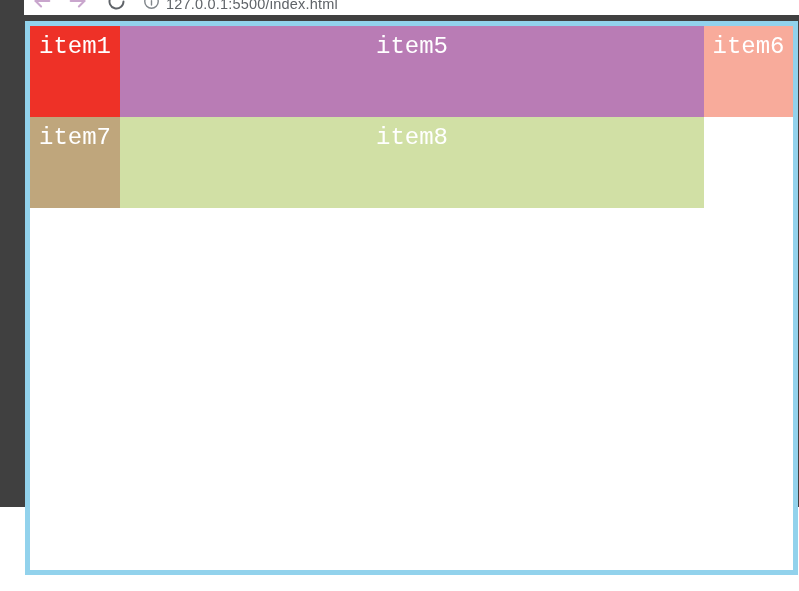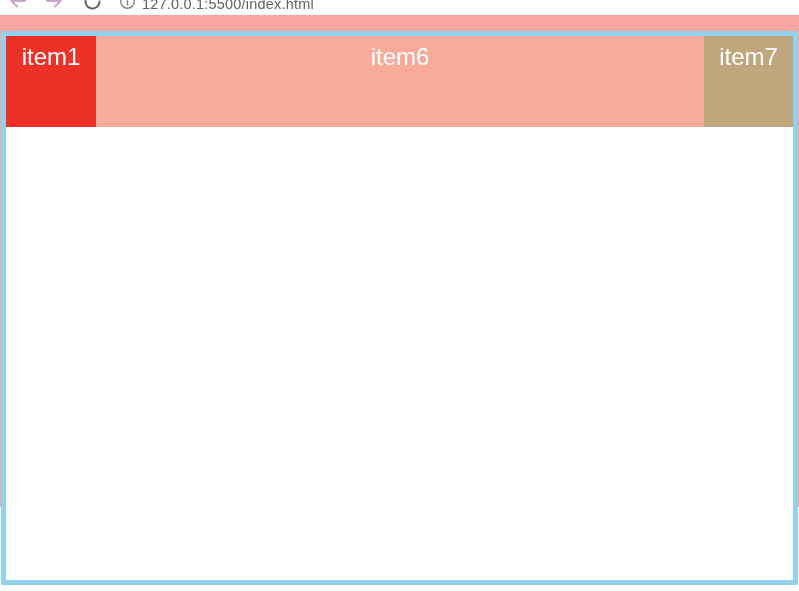--- a/index.html
+++ b/index.html
@@ -1,21 +1,21 @@
 <!DOCTYPE html>
 <html><head>
 <meta charset="utf-8">
 <style>
   * { margin: 0; padding: 0; box-sizing: border-box; }
   html, body { background: #ffffff; }
   body {
     font-family: "Liberation Sans", "DejaVu Sans", sans-serif;
     width: 799px; height: 591px; overflow: hidden;
   }
-  .page { position: relative; width: 799px; height: 507px; background: #fca5a5; }
+  .page { position: relative; width: 799px; height: 507px; background: #404040; padding-left: 24px; }
 
   
   .toolbar {
     position: relative;
     height: 15px;
     background: #ffffff;
     overflow: hidden;
   }
   .toolbar .nav-icon { position: absolute; display: block; }
   .icon-back    { left: 7px;   top: -10px; }
@@ -26,25 +26,26 @@
     position: absolute;
     left: 142px; top: -4px;
     font-size: 14.5px;
     line-height: 16px;
     letter-spacing: 0.2px;
     white-space: nowrap;
   }
 
   
   .container {
-    margin: 16px 1px 0 1px;
+    margin: 6px 1px 0 1px;
     height: 554px;
     border-style: solid;
     border-width: 5px;
     background: #ffffff;
+    font-family: Liberation Mono, monospace;
   }
   .grid {
     display: grid;
     grid-template-columns: 90px 1fr 89px;
     grid-auto-rows: 91px;
     width: 100%;
   }
   .grid-item {
     color: #ffffff;
     font-size: 24px;
@@ -84,18 +85,20 @@
         <path class="stroke-info" d="M12 11v6" stroke-linecap="round" stroke="#80868b"></path>
         <path class="stroke-info" d="M12 7v1" stroke-linecap="round" stroke="#80868b"></path>
       </svg>
     </span>
     <span class="url" style="color: rgb(95, 99, 104);">127.0.0.1:5500/index.html</span>
   </div>
 
   <div class="container" style="border-color: rgb(146, 210, 236); background: rgb(255, 255, 255);">
     <div class="grid">
         <div class="grid-item" style="background: rgb(238, 49, 39); color: rgb(255, 255, 255);">item1</div>
+        <div class="grid-item" style="background: rgb(185, 124, 181); color: rgb(255, 255, 255);">item5</div>
         <div class="grid-item" style="background: rgb(248, 171, 155); color: rgb(255, 255, 255);">item6</div>
         <div class="grid-item" style="background: rgb(191, 166, 124); color: rgb(255, 255, 255);">item7</div>
+        <div class="grid-item" style="background: rgb(209, 224, 165); color: rgb(255, 255, 255);">item8</div>
       </div>
   </div>
 
 </div>
 
 </body></html>

